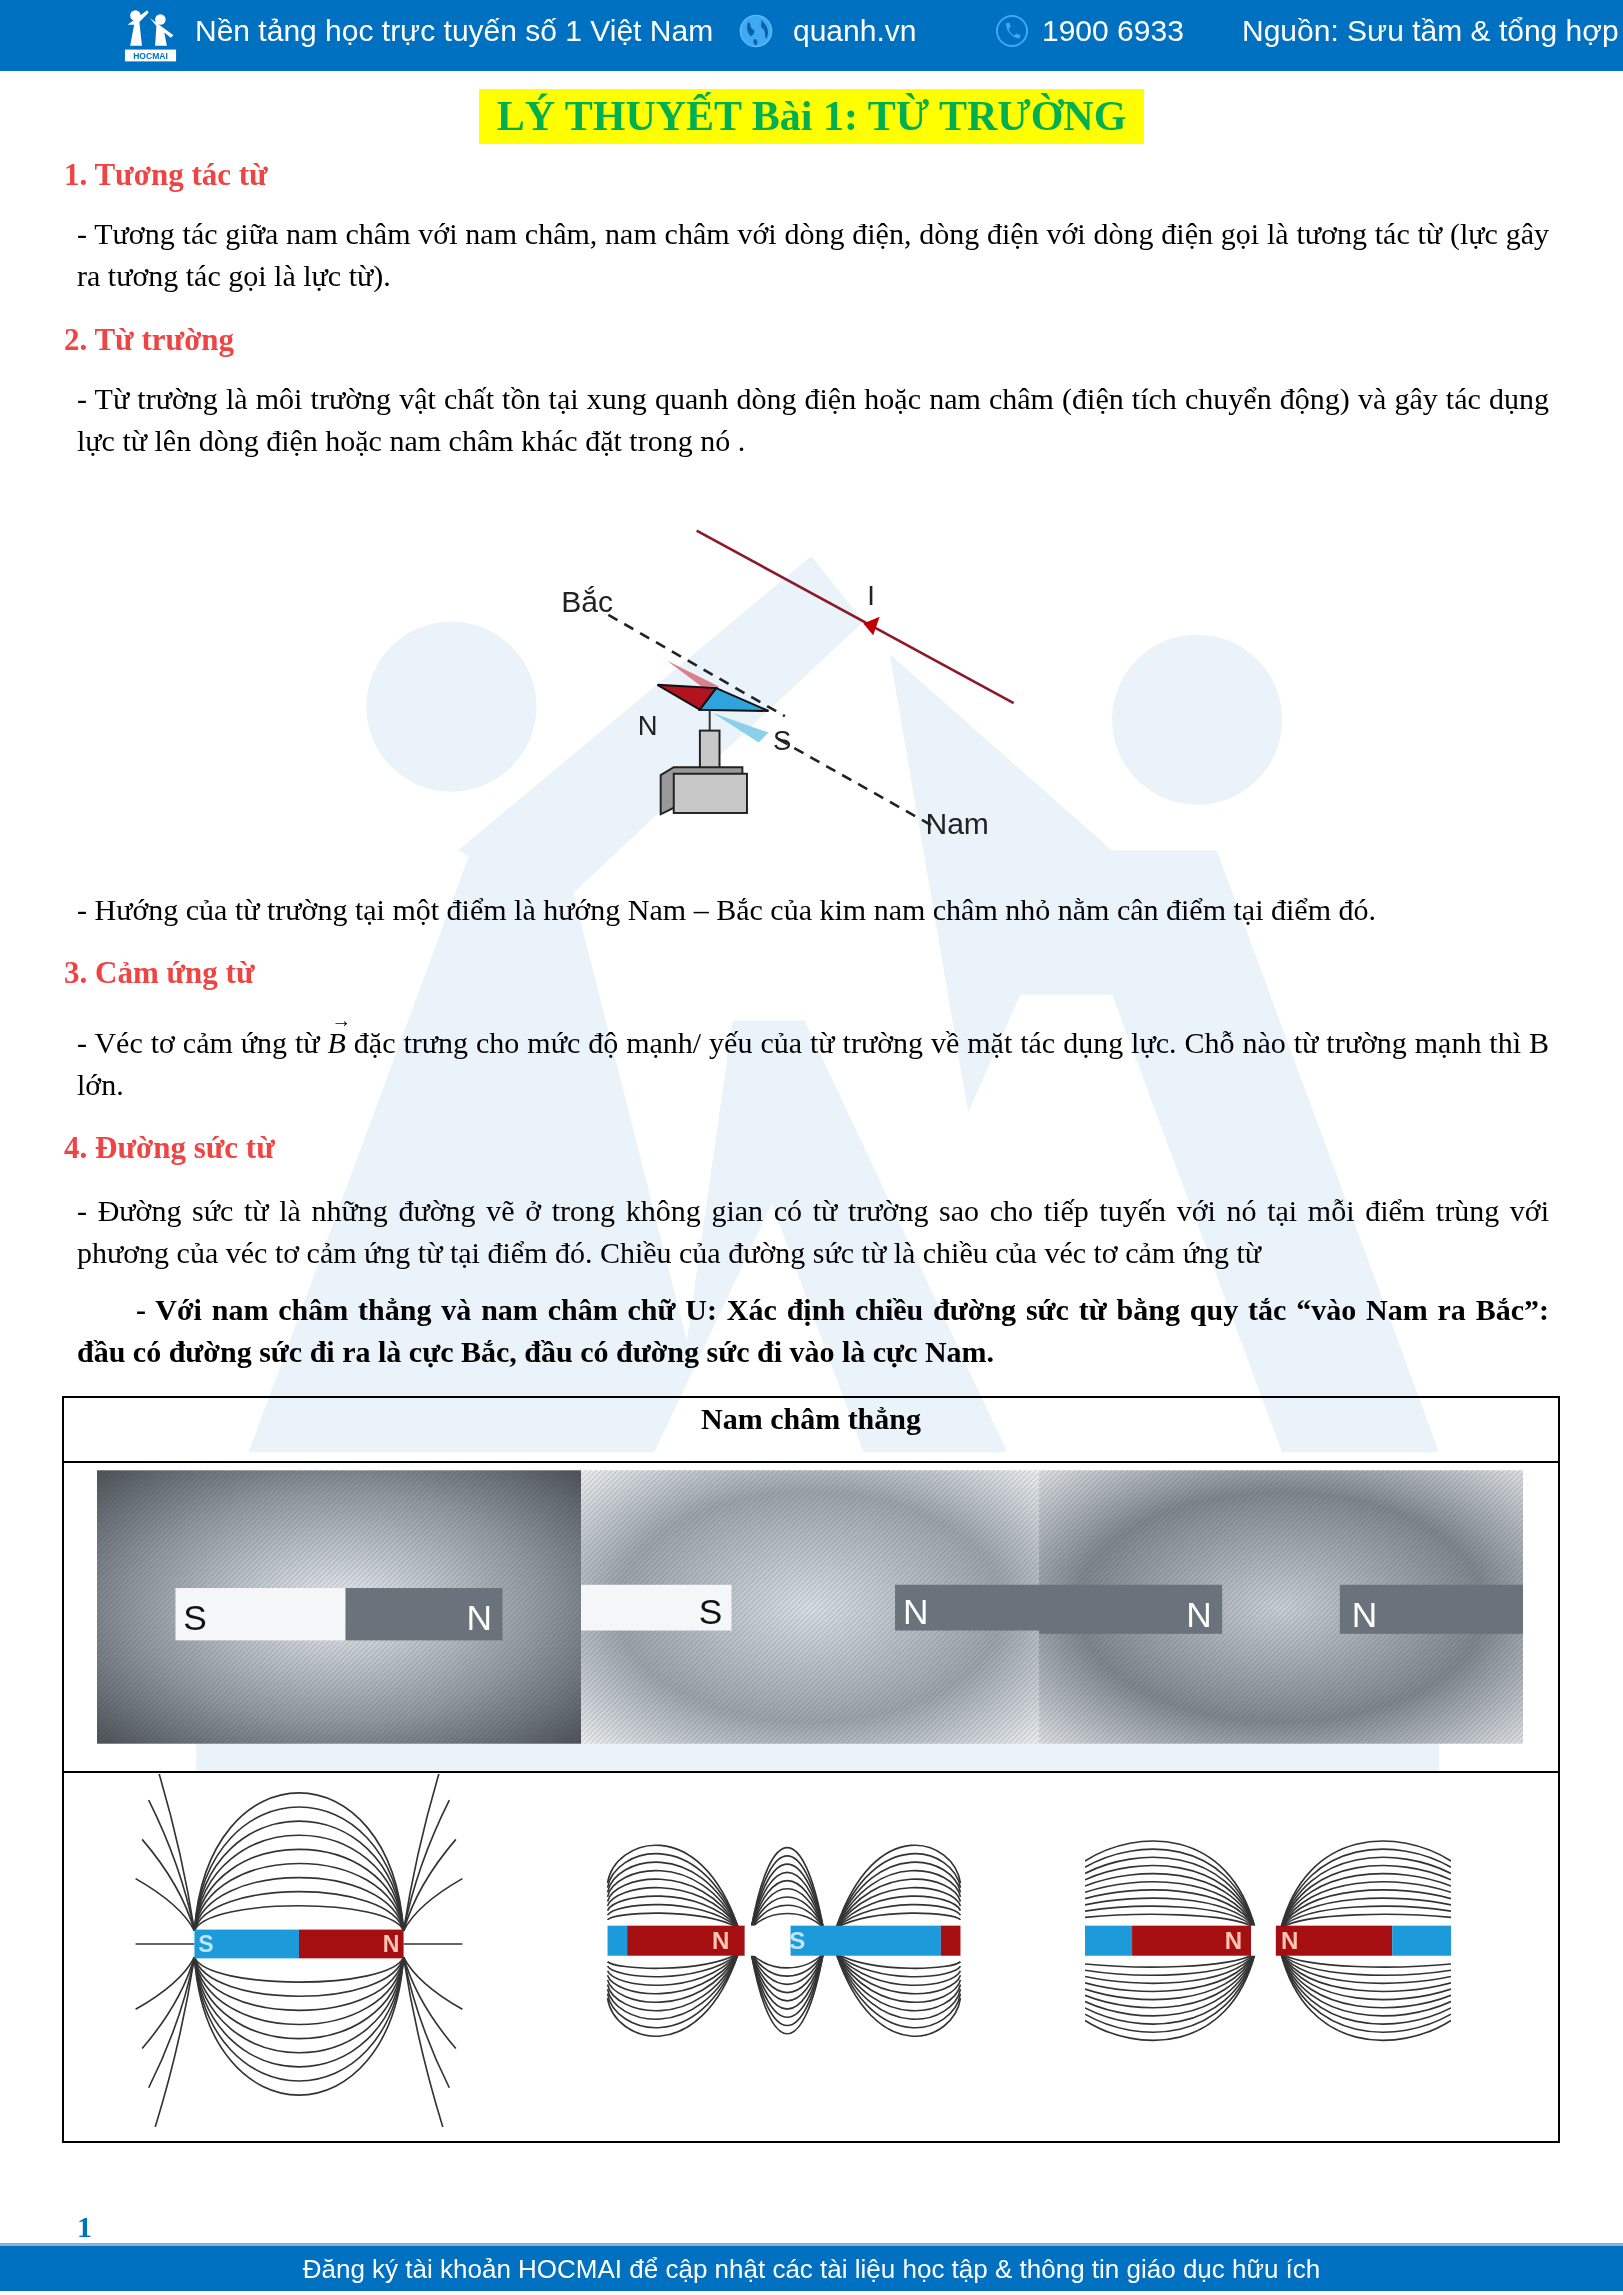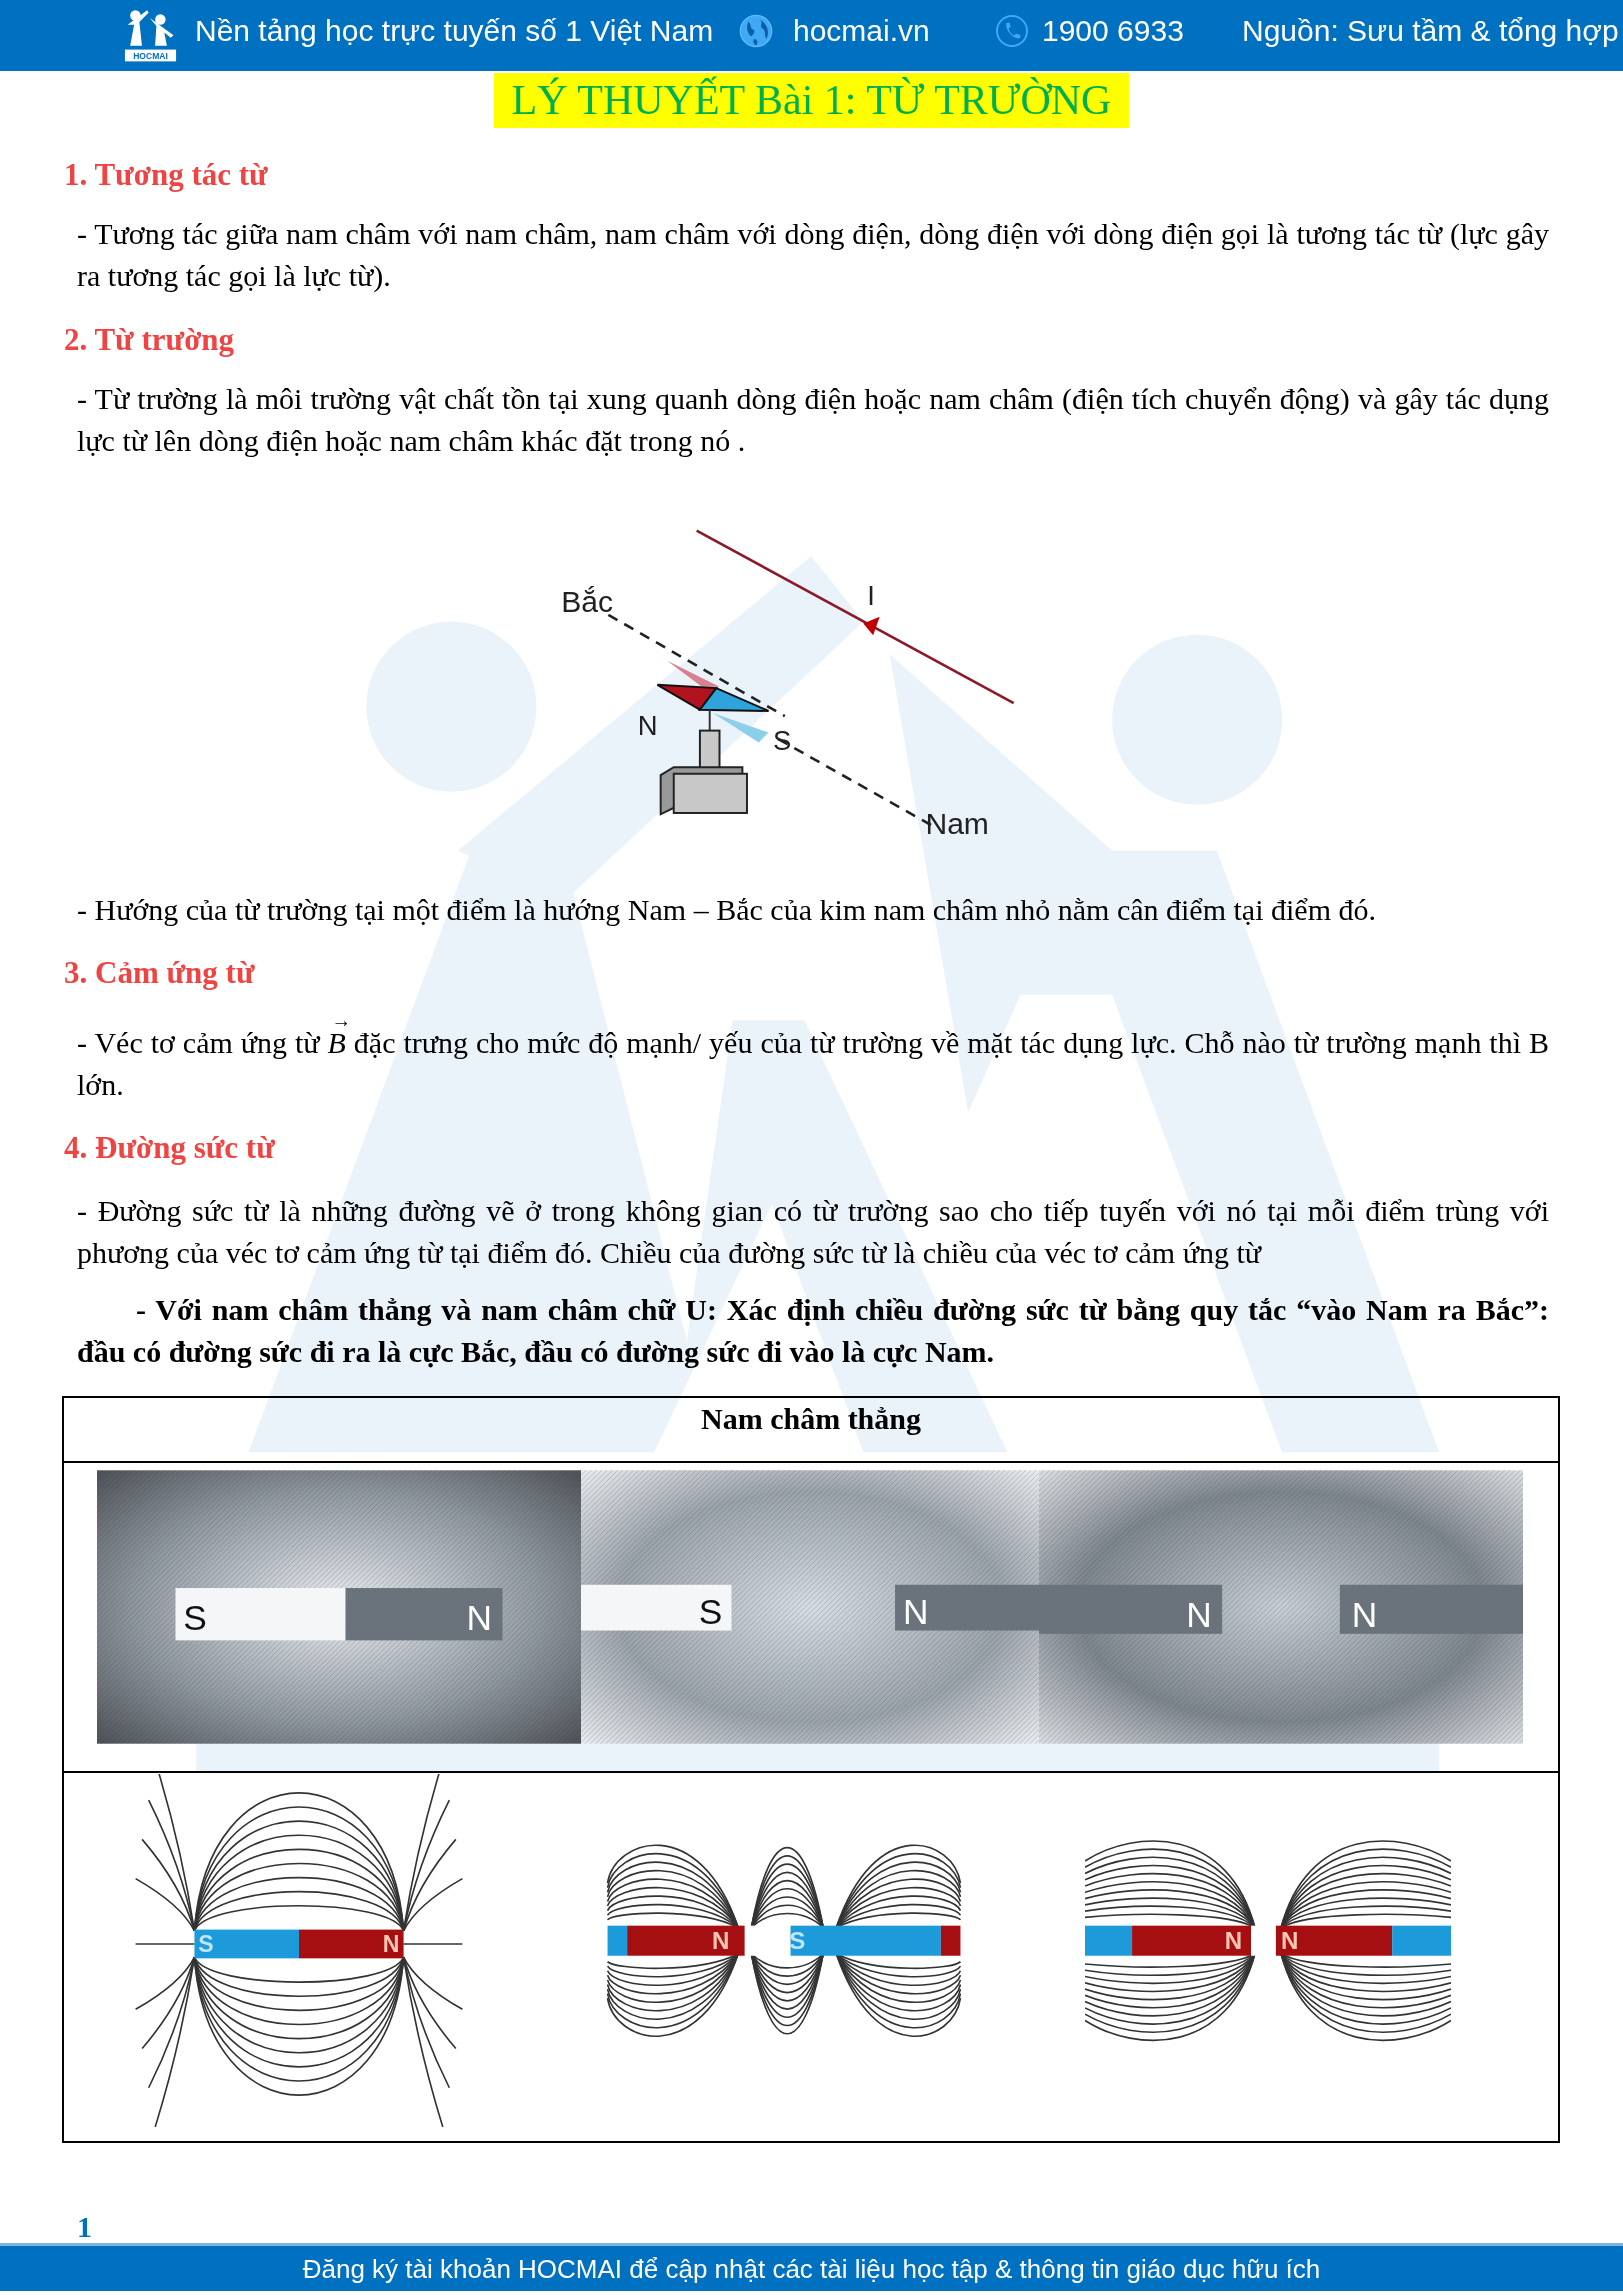--- a/index.html
+++ b/index.html
@@ -5,22 +5,22 @@
   html, body { margin:0; padding:0; }
   body { width:1623px; height:2295px; position:relative; background:#ffffff; overflow:hidden;
          font-family:"Liberation Serif","DejaVu Serif",serif; color:#000; }
   .watermark { position:absolute; left:0; top:0; width:1623px; height:2295px; z-index:0; pointer-events:none; }
   .header { position:absolute; left:0; top:0; width:1623px; height:71px; background:#0070C0; z-index:2;
             font-family:"Liberation Sans","DejaVu Sans",sans-serif; color:#fff; }
   .header .item { position:absolute; top:14.4px; font-size:30px; line-height:33px; white-space:nowrap; }
   .logo { position:absolute; left:121px; top:5.2px; width:59px; height:59px; }
   .icon { position:absolute; top:14.4px; width:34px; height:34px; }
   .title-wrap { position:absolute; left:0; top:73px; width:1623px; text-align:center; z-index:2; }
-  .title { display:inline-block; background:#FFFF00; color:#00B050; font-weight:normal; font-size:42px;
-           line-height:55px; padding:0 18px; }
+  .title { display:inline-block; background:#FFFF00; color:#00B050; font-weight:bold; font-size:42px;
+           line-height:55px; padding:0 18px;margin-top:16px; }
   .h { color:#ef4444; font-weight:bold; font-size:31px; line-height:37px; position:absolute; left:64px; z-index:2; }
   .p { font-size:30px; line-height:42px; position:absolute; left:77px; width:1472px; text-align:justify; z-index:2; }
   .vec { font-style:italic; position:relative; display:inline-block; }
   .vec::before { content:"→"; position:absolute; left:3.9px; top:-22px; font-size:19.6px; font-style:normal; }
   .diagram { position:absolute; left:543px; top:507px; width:523px; height:340px; z-index:2; }
   .table { position:absolute; left:62px; top:1396px; width:1498px; height:747px; border:2.6px solid #000; box-sizing:border-box; z-index:2; }
   .trow { position:absolute; left:0; width:100%; }
   .thead { top:0; height:63px; border-bottom:2.6px solid #000; text-align:center; font-weight:bold; font-size:30px; line-height:42px; }
   .photos { top:65px; height:308px; border-bottom:2.6px solid #000; }
   .fields { top:376px; height:366px; }
@@ -54,21 +54,21 @@
     <text x="45" y="82" font-size="13" font-family="Liberation Sans, sans-serif" font-weight="bold" fill="#0070C0" text-anchor="middle">HOCMAI</text>
   </svg>
   <span class="item" style="left:195px;">Nền tảng học trực tuyến số 1 Việt Nam</span>
 
   <svg class="icon" style="left:739px;" viewBox="0 0 52 52">
     <circle cx="26" cy="26" r="24" fill="#3fa9f5" stroke="#5fbcff" stroke-width="2"></circle>
     <path d="M14 12 C20 16 16 22 22 24 C26 26 22 32 18 34 C14 30 10 22 14 12 Z" fill="#0a5fa6"></path>
     <path d="M32 8 C38 14 30 18 36 22 C42 26 38 34 42 38 C46 30 46 18 32 8 Z" fill="#0a5fa6"></path>
     <path d="M24 38 C28 40 30 44 26 48 C22 46 20 42 24 38 Z" fill="#0a5fa6"></path>
   </svg>
-  <span class="item" style="left:793px;">hocmai.vn</span>
+  <span class="item" style="left:793px;">quanh.vn</span>
 
   <svg class="icon" style="left:995px;" viewBox="0 0 52 52">
     <circle cx="26" cy="26" r="23" fill="none" stroke="#3fa9f5" stroke-width="3"></circle>
     <path d="M17 14 L22 13 L24 20 L21 22 C22 27 25 31 30 33 L32 30 L39 32 L38 37 C30 39 16 28 17 14 Z" fill="#3fa9f5"></path>
   </svg>
   <span class="item" style="left:1042px;">1900 6933</span>
 
   <span class="item" style="left:1242px;">Nguồn: Sưu tầm &amp; tổng hợp</span>
 </div>
 

